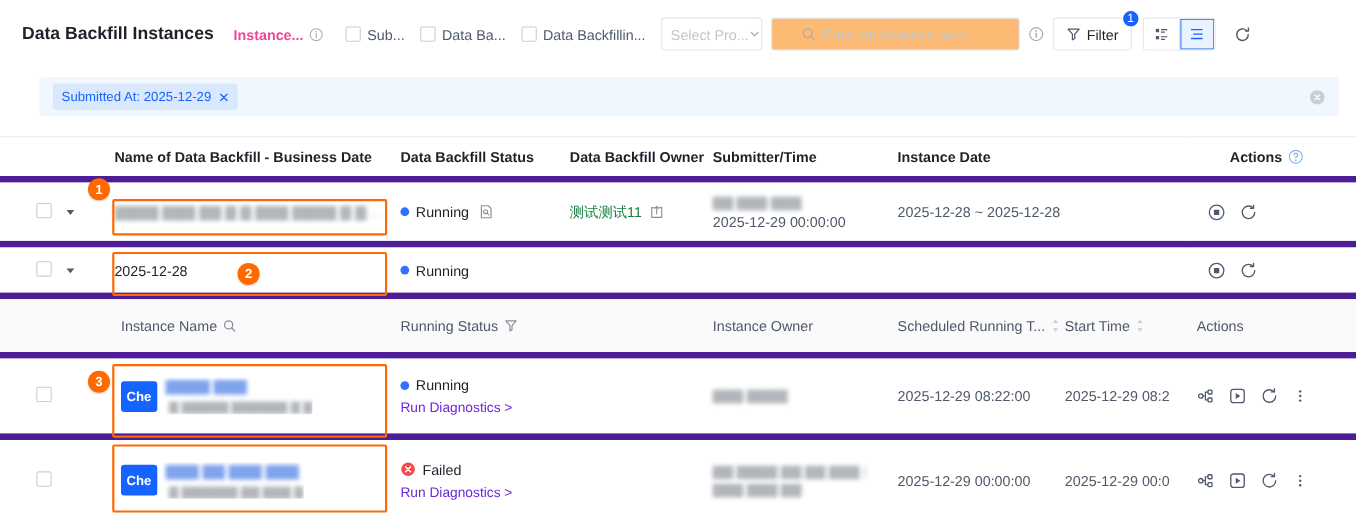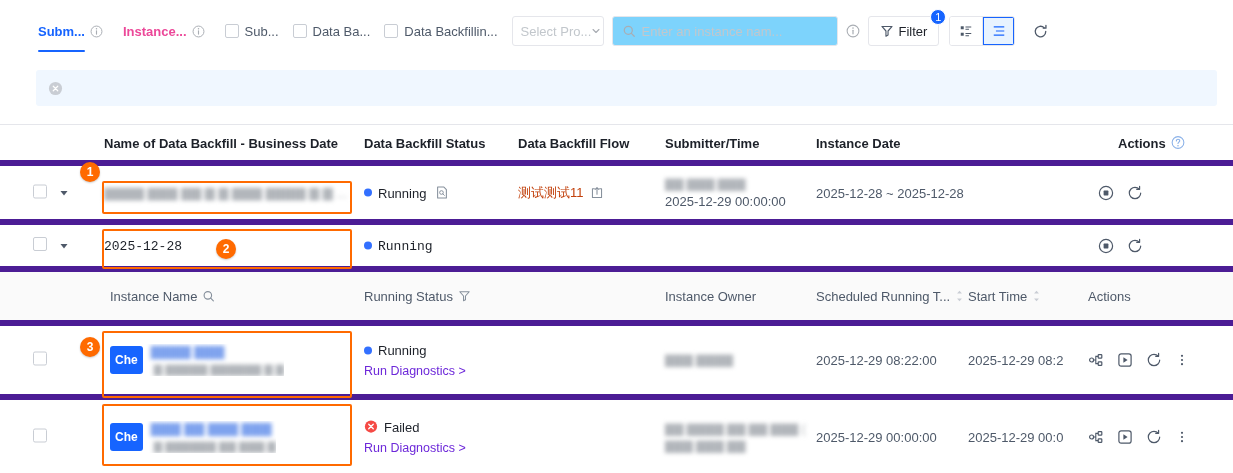--- a/index.html
+++ b/index.html
@@ -11,21 +11,21 @@
   .title{font-size:16px;font-weight:bold;color:#1d2129;flex:none;}
   .tabs{display:flex;align-items:center;height:62px;margin-left:18px;flex:none;}
   .tab{display:flex;align-items:center;gap:5px;height:62px;margin-right:20px;color:#ec4899;font-weight:600;cursor:pointer;}
   .tab .tab-label{position:relative;}
   .tab.active{color:#1664ff;}
   .tab.active .tab-label::after{content:"";position:absolute;left:0;right:0;bottom:-13px;height:2px;border-radius:1px;background:#1664ff;}
   .icn{display:inline-flex;align-items:center;justify-content:center;color:#a9adb3;line-height:0;}
   .cb{display:flex;align-items:center;gap:6px;margin-right:14px;color:#4e5969;cursor:pointer;flex:none;}
   .cbx{width:14px;height:14px;border:1px solid #c9cdd4;border-radius:2px;background:#fff;flex:none;display:inline-block;}
   .select{display:flex;align-items:center;justify-content:space-between;width:92px;height:30px;border:1px solid #e5e6eb;border-radius:3px;padding:0 8px;background:#fff;margin-right:8px;cursor:pointer;flex:none;color:#c2c7cc;}
-  .search{display:flex;align-items:center;gap:6px;width:226px;height:30px;border:1px solid #e5e6eb;border-radius:3px;padding:0 9px;background:#7dd3fc;margin-right:8px;flex:none;}
+  .search{display:flex;align-items:center;gap:6px;width:226px;height:30px;border:1px solid #e5e6eb;border-radius:3px;padding:0 26px;background:#fdba74;margin-right:8px;flex:none;}
   .search input{border:none;outline:none;flex:1;min-width:0;font-size:13px;color:#1d2129;font-family:inherit;background:transparent;}
   .search input::placeholder{color:#c2c7cc;}
   .filter-btn{position:relative;display:flex;align-items:center;gap:5px;height:30px;padding:0 11px;border:1px solid #e5e6eb;border-radius:3px;background:#fff;color:#1d2129;margin:0 10px 0 8px;cursor:pointer;font-size:13px;font-family:inherit;flex:none;}
   .filter-btn .icn{color:#4e5969;}
   .filter-badge{position:absolute;top:-8px;right:-8px;min-width:16px;height:16px;border-radius:8px;background:#1664ff;color:#fff;font-size:11px;display:flex;align-items:center;justify-content:center;border:1px solid #fff;}
   .segmented{display:flex;border:1px solid #e5e6eb;border-radius:3px;overflow:hidden;margin-right:10px;flex:none;}
   .seg{width:32px;height:28px;display:flex;align-items:center;justify-content:center;background:#fff;border:none;cursor:pointer;color:#4e5969;}
   .seg + .seg{border-left:1px solid #e5e6eb;}
   .seg.active{background:#e8f3ff;color:#1664ff;box-shadow:inset 0 0 0 1px #1664ff;}
   .iconbtn{width:30px;height:30px;display:flex;align-items:center;justify-content:center;border:none;background:transparent;color:#4e5969;cursor:pointer;flex:none;}
@@ -35,32 +35,32 @@
   .ftag{display:inline-flex;align-items:center;gap:7px;background:#d9e8fd;color:#1664ff;height:24px;padding:0 8px;border-radius:3px;font-size:12px;cursor:pointer;}
   .ftag .icn{color:#1664ff;}
   .clearall{display:inline-flex;cursor:pointer;line-height:0;}
 
   
   .table{position:relative;margin-top:18px;border-top:1px solid #e5e6eb;}
   .vline{position:absolute;top:0;bottom:0;left:1080px;width:1px;background:#e5e6eb;}
   .row{position:relative;border-bottom:6px solid #4c1d95;background:#fff;}
   .row.hdr{height:41px;}
   .row.r1{height:59px;}
-  .row.r2{height:47px;font-family:Liberation Mono, monospace;}
+  .row.r2{height:47px;}
   .row.rsub{height:54px;background:#fafafa;}
   .row.r3{height:74px;}
   .row.r4{height:73px;border-bottom:none;}
   .cell{position:absolute;top:50%;transform:translateY(-50%);white-space:nowrap;}
   .x-check{left:33px;}
   .x-exp{left:59px;color:#4e5969;line-height:0;cursor:pointer;}
   .x-name{left:104px;max-width:246px;overflow:hidden;}
   .x-name2{left:110px;max-width:240px;overflow:hidden;}
   .x-status{left:364px;}
   .x-flow{left:518px;}
-  .x-sub{left:665px;}
+  .x-sub{left:648px;}
   .x-biz{left:816px;}
   .x-start{left:968px;}
   .x-act{left:1118px;}
   .x-act2{left:1088px;}
   .x-act3{left:1098px;}
   .hcell{font-weight:bold;color:#1d2129;display:flex;align-items:center;gap:5px;}
   .hcell .icn{color:#8ab1e8;}
   .scell{color:#4e5969;display:flex;align-items:center;gap:5px;}
   .scell .icn{color:#86909c;}
   .flexrow{display:flex;align-items:center;gap:6px;justify-content:flex-end;}
@@ -70,45 +70,36 @@
   .muted{color:#4e5969;}
   .link{color:#6d28d9;cursor:pointer;font-size:12.5px;}
   .typebadge{display:inline-flex;align-items:center;justify-content:center;height:23px;padding:14px 5px;border-radius:3px;background:#1664ff;color:#fff;font-size:12px;font-weight:bold;flex:none;}
   .sub1{font-size:13px;}
   .subtitle{font-size:11px;margin-left:3px;}
   .abtn{display:inline-flex;color:#4e5969;cursor:pointer;line-height:0;}
   .acts{display:flex;align-items:center;gap:13px;}
   .rg{filter:blur(2px);color:#b2b6bb;}
   .rg12{filter:blur(2px);color:#b2b6bb;font-size:12px;}
   .rb{filter:blur(2px);color:#7fa3ee;}
-  .flowtxt{color:#c2410c;}
+  .flowtxt{color:#15803d;}
 
   
   .annlayer{position:absolute;inset:0;pointer-events:none;z-index:6;}
   .ann-rect{position:absolute;border:2px solid #ff6a00;border-radius:2px;}
   .ann-badge{position:absolute;width:20px;height:20px;border-radius:50%;background:#ff6a00;color:#fff;display:flex;align-items:center;justify-content:center;font-size:12px;font-weight:bold;box-shadow:0 1px 2px rgba(0,0,0,.2);}
 </style>
 </head>
 <body>
 
 <div class="app">
 
   <header class="toolbar">
+    <h1 class="title">Data Backfill Instances</h1>
 
     <nav class="tabs">
-      <div class="tab active">
-        <span class="tab-label">Subm...</span>
-        <span class="icn">
-            <svg width="13" height="13" viewBox="0 0 16 16">
-              <circle cx="8" cy="8" r="6.7" fill="none" stroke="currentColor" stroke-width="1.2"></circle>
-              <path d="M8 7.2v4" stroke="currentColor" stroke-width="1.4" stroke-linecap="round"></path>
-              <circle cx="8" cy="4.7" r="0.9" fill="currentColor"></circle>
-            </svg>
-          </span>
-      </div>
       <div class="tab">
         <span class="tab-label">Instance...</span>
         <span class="icn">
             <svg width="13" height="13" viewBox="0 0 16 16">
               <circle cx="8" cy="8" r="6.7" fill="none" stroke="currentColor" stroke-width="1.2"></circle>
               <path d="M8 7.2v4" stroke="currentColor" stroke-width="1.4" stroke-linecap="round"></path>
               <circle cx="8" cy="4.7" r="0.9" fill="currentColor"></circle>
             </svg>
           </span>
       </div>
@@ -187,35 +178,43 @@
         <span class="icn" style="color:inherit">
           <svg width="15" height="15" viewBox="0 0 16 16">
             <path d="M13.6 8a5.6 5.6 0 1 1-1.7-4" fill="none" stroke="currentColor" stroke-width="1.4" stroke-linecap="round"></path>
             <path d="M13.8 1.6v2.8H11" fill="none" stroke="currentColor" stroke-width="1.4" stroke-linecap="round" stroke-linejoin="round"></path>
           </svg>
         </span>
       </button>
   </header>
 
   <div class="filterbar">
+    <span class="ftag">
+      <span>Submitted At: 2025-12-29</span>
+      <span class="icn" style="color:#1664ff">
+          <svg width="9" height="9" viewBox="0 0 10 10">
+            <path d="M1.8 1.8l6.4 6.4M8.2 1.8L1.8 8.2" stroke="currentColor" stroke-width="1.3" stroke-linecap="round"></path>
+          </svg>
+        </span>
+    </span>
     <span class="clearall">
         <svg width="15" height="15" viewBox="0 0 16 16">
           <circle cx="8" cy="8" r="7" fill="#c9cdd4"></circle>
           <path d="M5.6 5.6l4.8 4.8M10.4 5.6l-4.8 4.8" stroke="#fff" stroke-width="1.3" stroke-linecap="round"></path>
         </svg>
       </span>
   </div>
 
   <div class="table">
     <div class="vline"></div>
 
     <div class="row hdr">
       <span class="cell x-name hcell">Name of Data Backfill - Business Date</span>
       <span class="cell x-status hcell">Data Backfill Status</span>
-      <span class="cell x-flow hcell">Data Backfill Flow</span>
+      <span class="cell x-flow hcell">Data Backfill Owner</span>
       <span class="cell x-sub hcell">Submitter/Time</span>
       <span class="cell x-biz hcell">Instance Date</span>
       <span class="cell x-act hcell">
         <span>Actions</span>
         <span class="icn">
             <svg width="14" height="14" viewBox="0 0 16 16">
               <circle cx="8" cy="8" r="6.7" fill="none" stroke="currentColor" stroke-width="1.2"></circle>
               <path d="M6.1 6.1c.1-1 .9-1.8 1.9-1.8 1.1 0 2 .8 2 1.8 0 .9-.6 1.3-1.2 1.7-.5.4-.8.7-.8 1.3" fill="none" stroke="currentColor" stroke-width="1.3" stroke-linecap="round"></path>
               <circle cx="8" cy="11.7" r="0.9" fill="currentColor"></circle>
             </svg>

